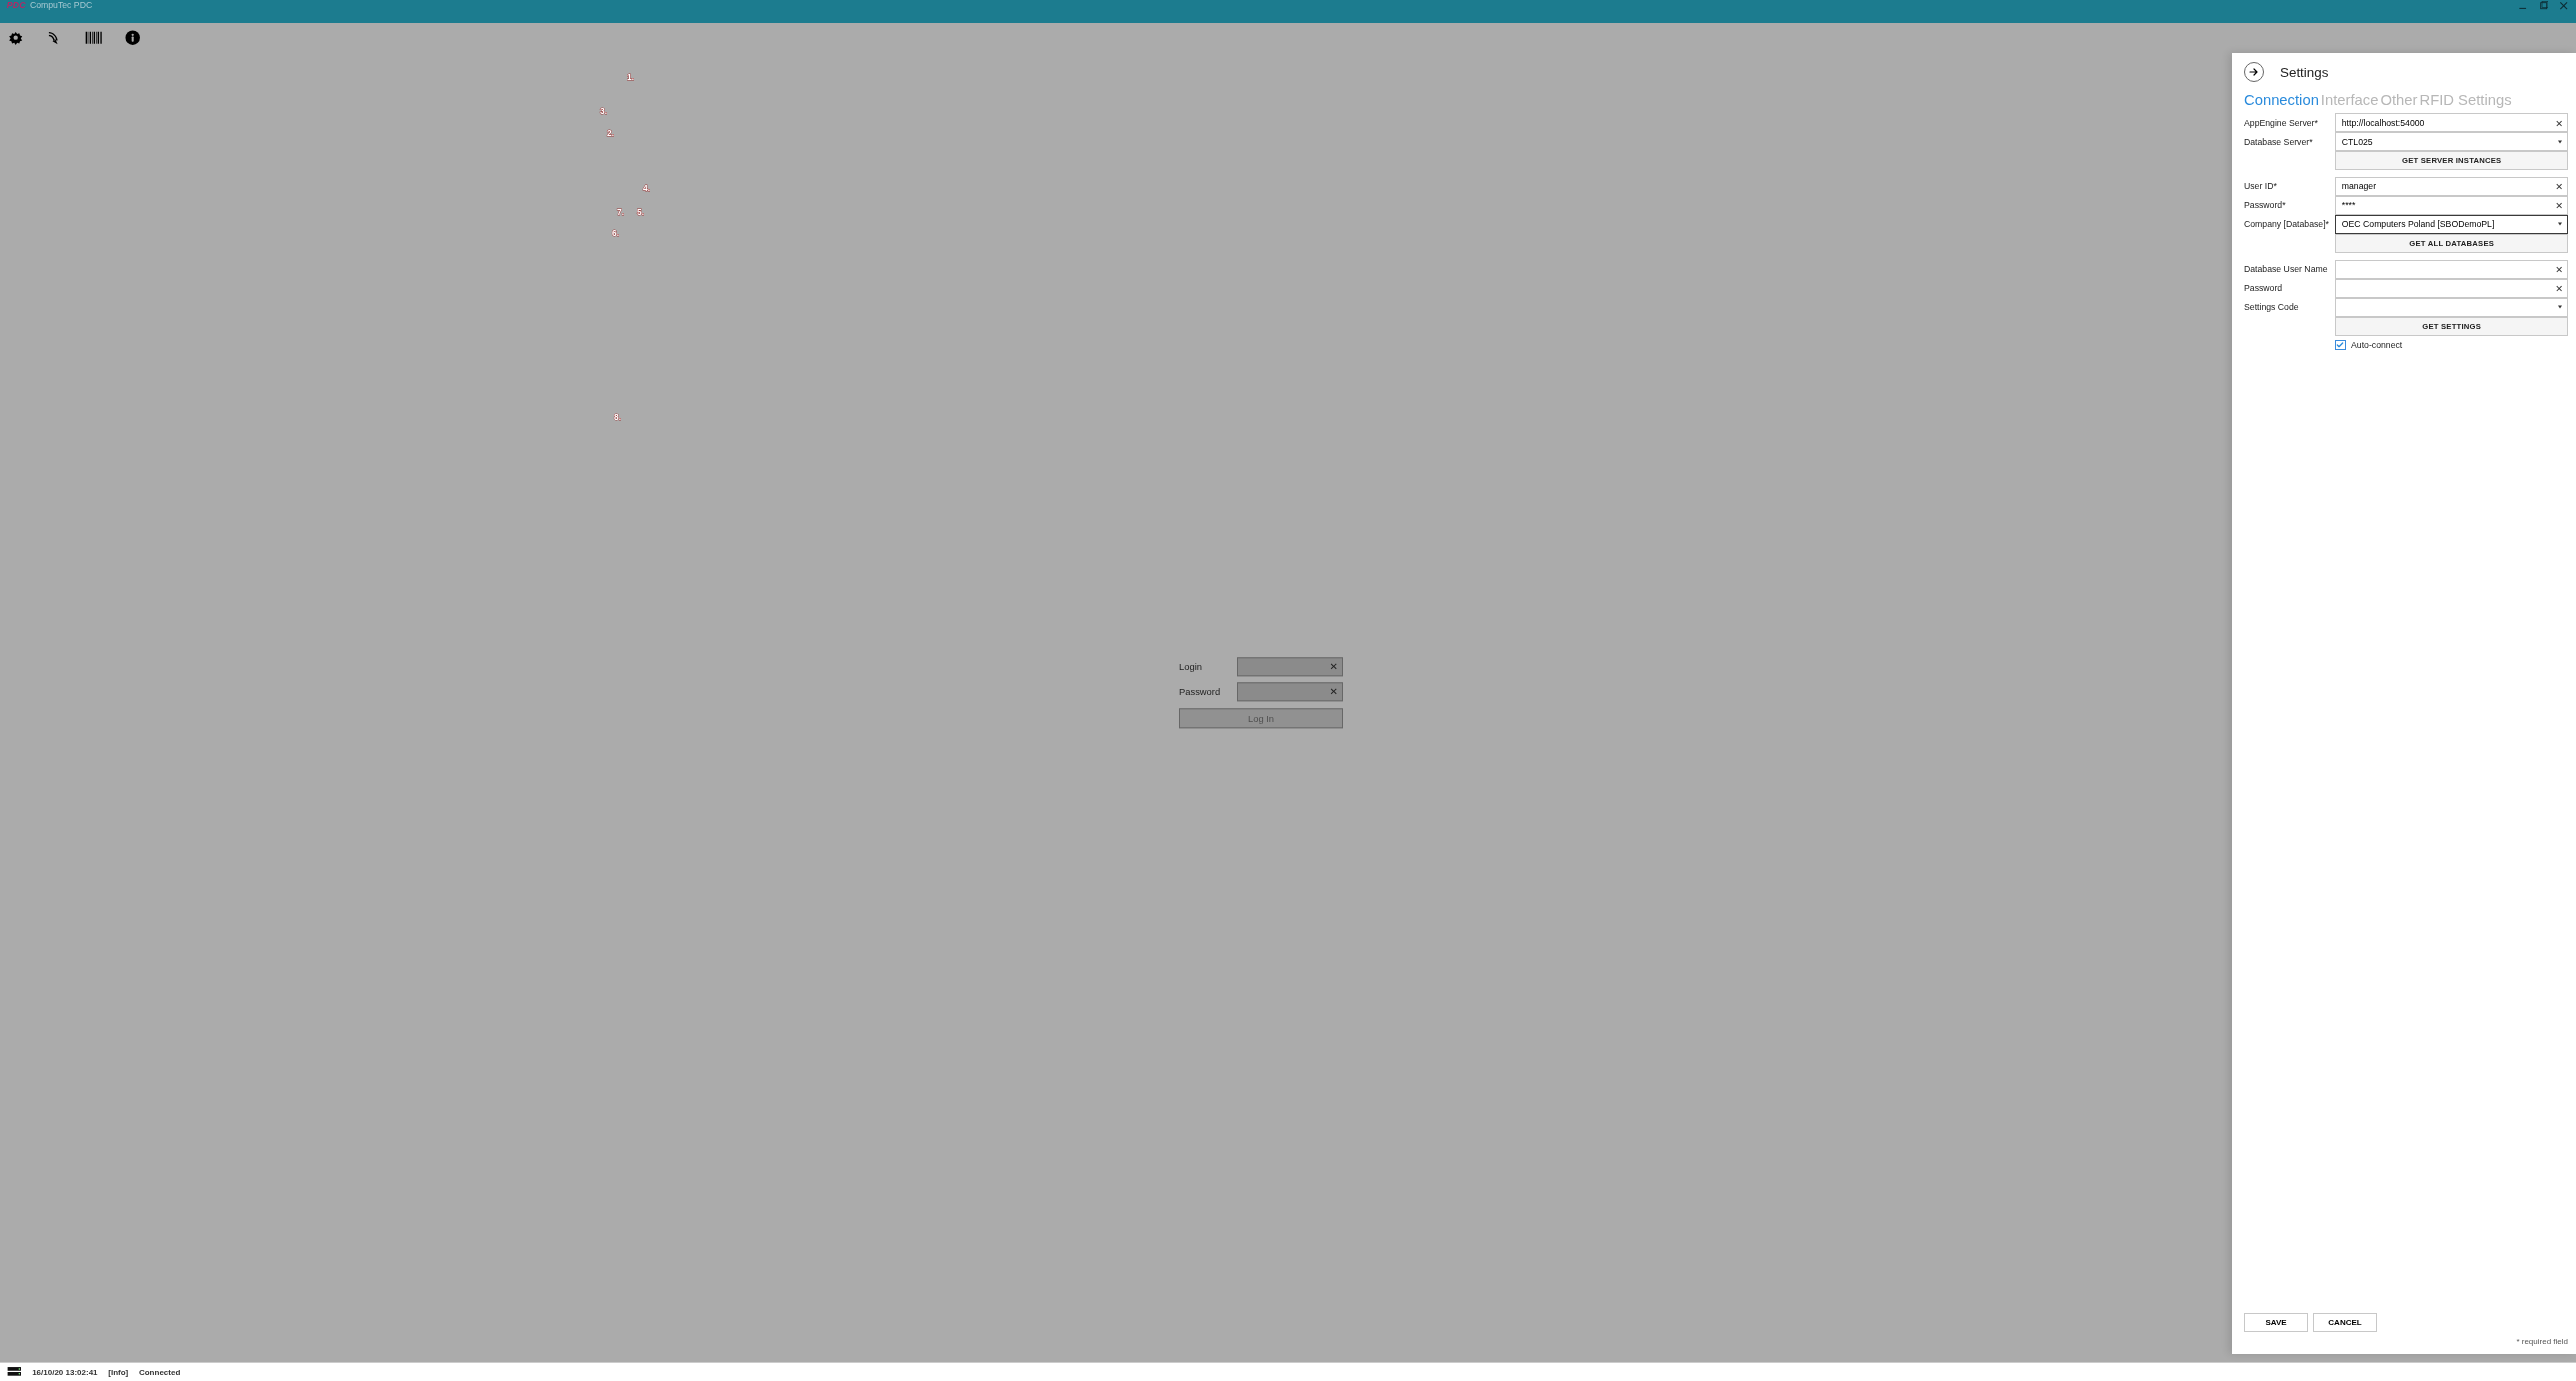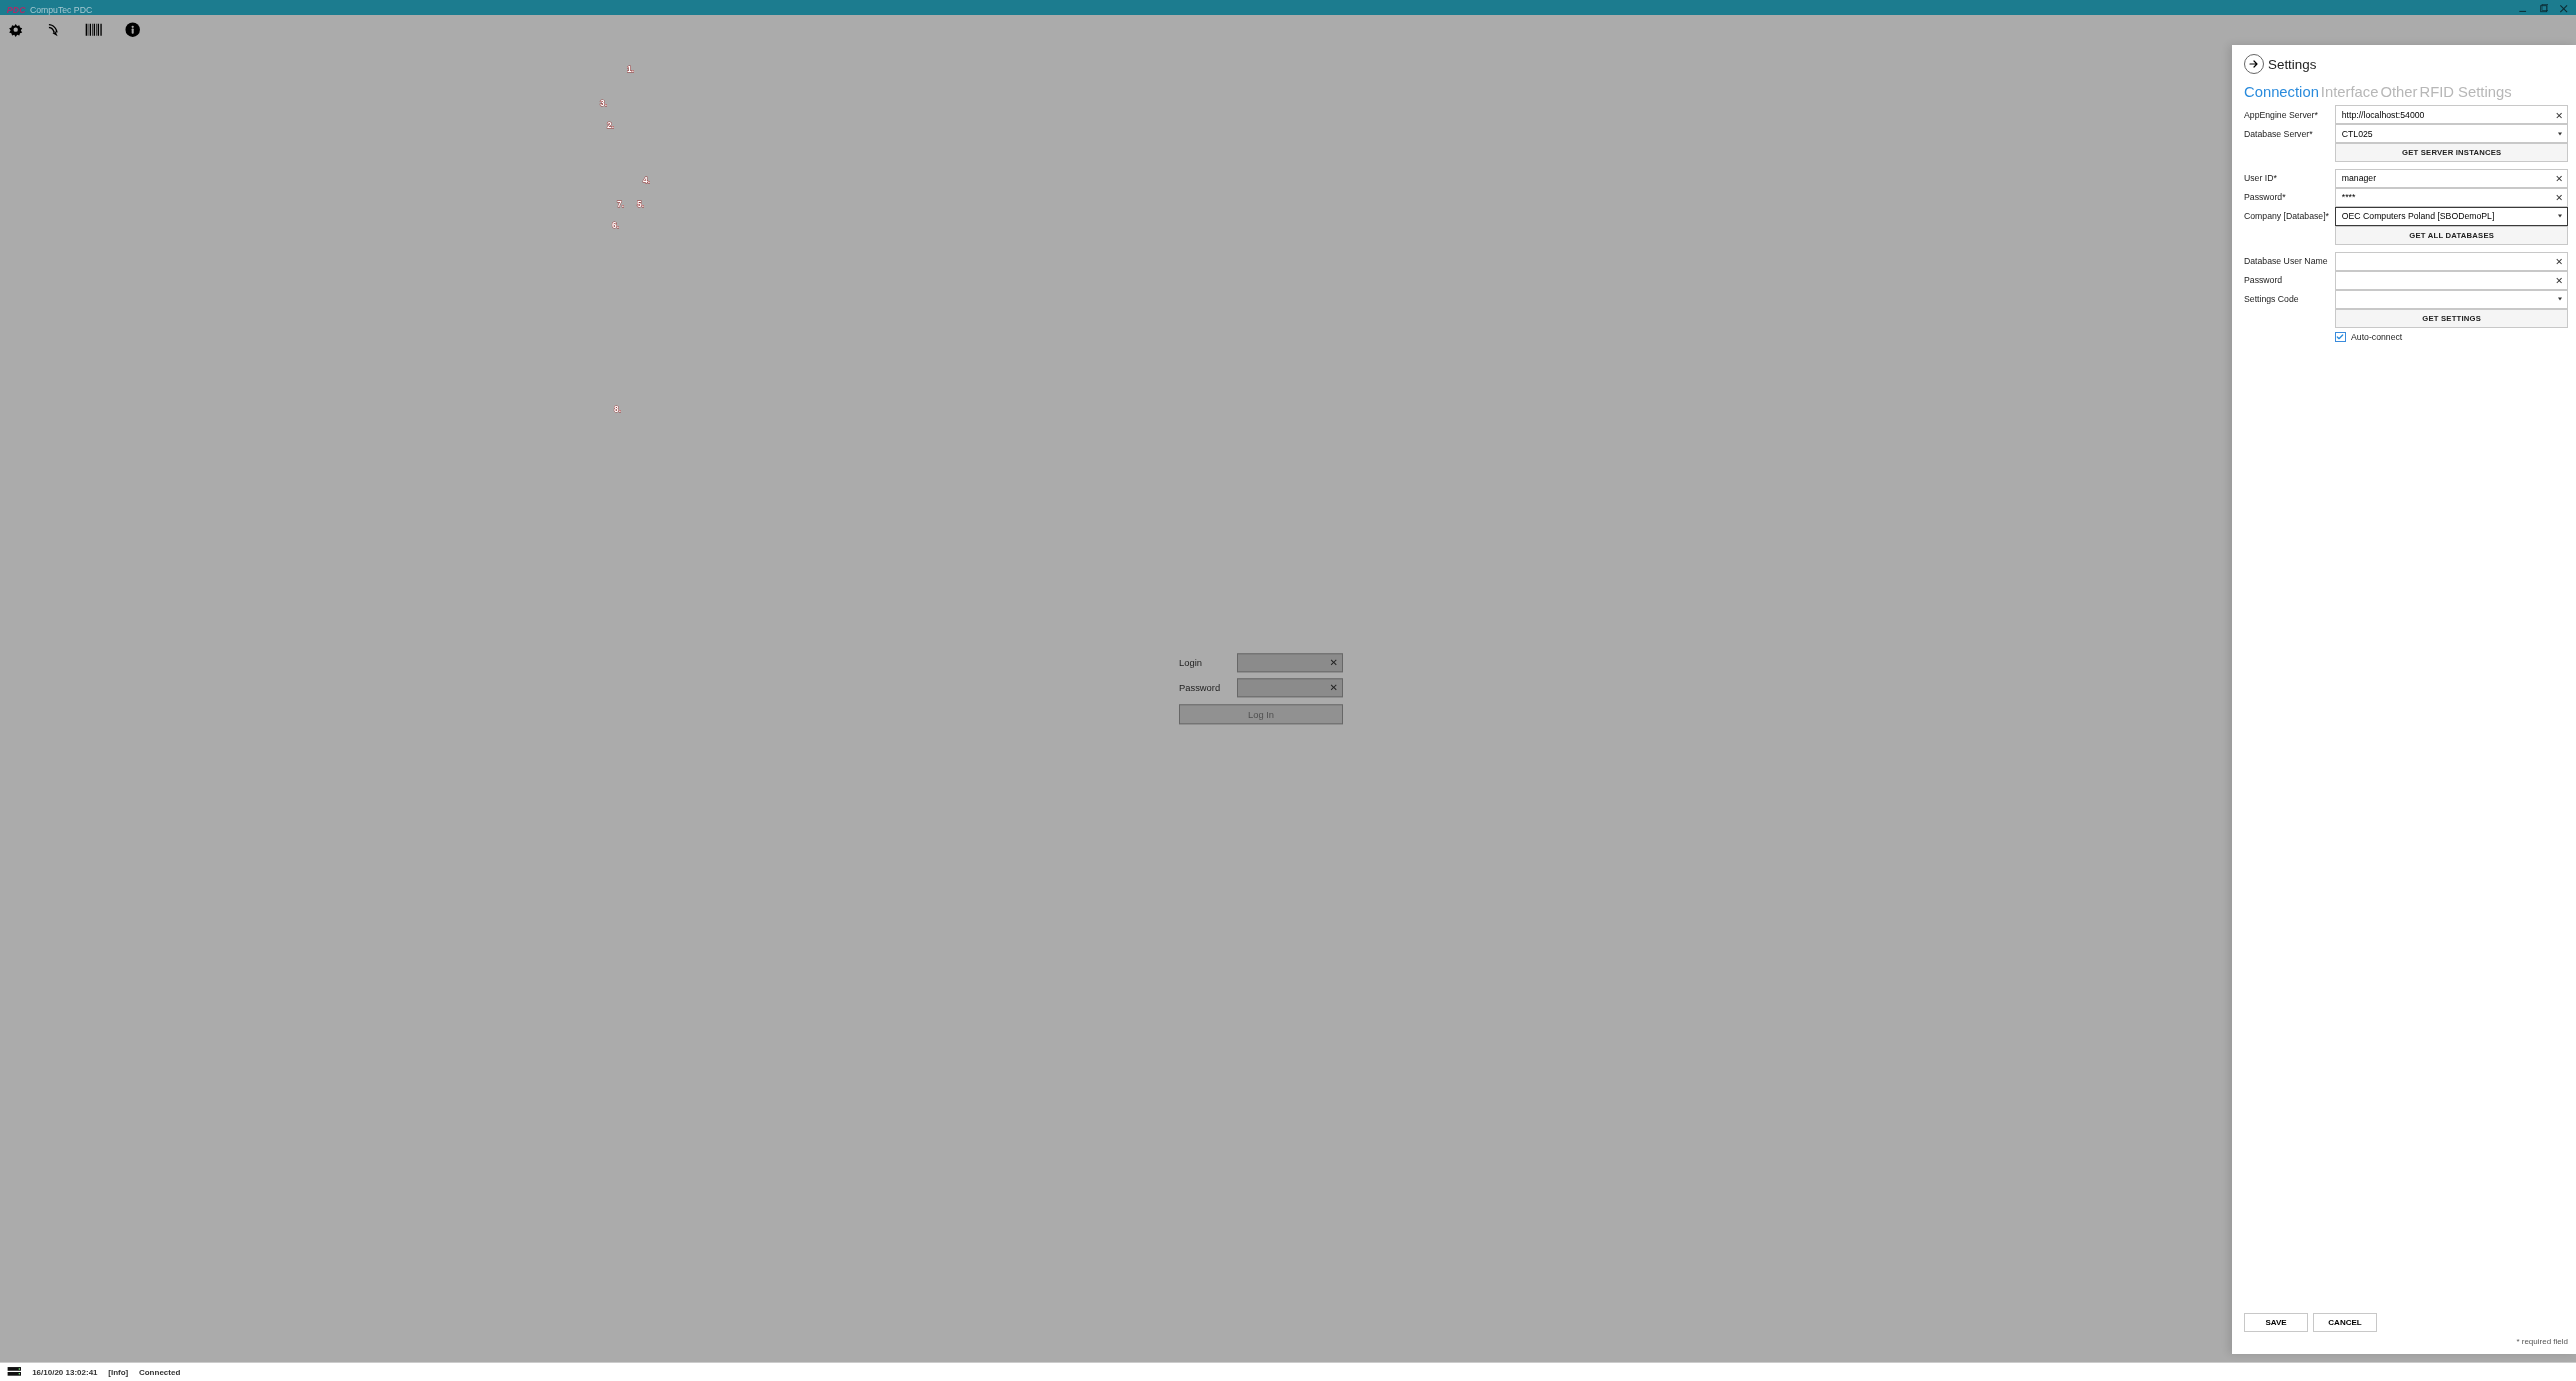--- a/index.html
+++ b/index.html
@@ -1,24 +1,24 @@
 <!DOCTYPE html>
 <html style="font-size:10.7px"><head>
 <meta charset="utf-8">
 <style>
   * { box-sizing: border-box; margin: 0; padding: 0; }
   html, body { width: 100%; height: 100%; font-family: "Segoe UI", Arial, sans-serif; }
   body { display: flex; flex-direction: column; background: #fff; overflow: hidden; }
 
   
   .titlebar {
-    height: 15px;
+    height: 23px;
     background: #1c7c8f;
     display: flex;
-    align-items: flex-end;
+    align-items: flex-start;
     padding: 0 4px 0 6.7px;
     color: #d6e8ed;
     font-size: 8.7px;
   }
   .titlebar .brand { color: #b02a66; font-weight: 700; font-style: italic; letter-spacing: 0.3px; margin-right: 4px; }
   .titlebar .title { color: #a7c9d2; }
   .titlebar .spacer { flex: 1; }
   .winctrl { width: 17.4px; height: 12px; display: inline-flex; align-items: center; justify-content: center; margin-left: 2.7px; color: #0d2a31; cursor: pointer; }
   .winctrl svg { width: 9.4px; height: 9.4px; display:block; }
 
@@ -60,21 +60,21 @@
 
   
   .panel {
     position: absolute; top: 30px; right: 0; bottom: 8px;
     width: 344px; background:#fff;
     box-shadow: -2.7px 0 8px rgba(0,0,0,0.12);
     display:flex; flex-direction:column;
     padding: 9.4px 8px 8px 12px;
     font-size: 8.7px;
   }
-  .panel-header { display:flex; align-items:center; gap:4px; margin-bottom: 9.4px; }
+  .panel-header { display:flex; align-items:center; gap:16px; margin-bottom: 9.4px; }
   .back-btn {
     width: 20px; height: 20px; border-radius: 50%;
     border:0.7px solid #666; display:flex; align-items:center; justify-content:center;
     cursor:pointer;
   }
   .back-btn svg { width:12px; height:12px; }
   .panel-title { font-size: 13.4px; color:#222; }
 
   .tabs { display:flex; gap:2px; margin-bottom: 5.4px; }
   .tab { font-size: 14.8px; color:#b7b7b7; cursor:pointer; }

